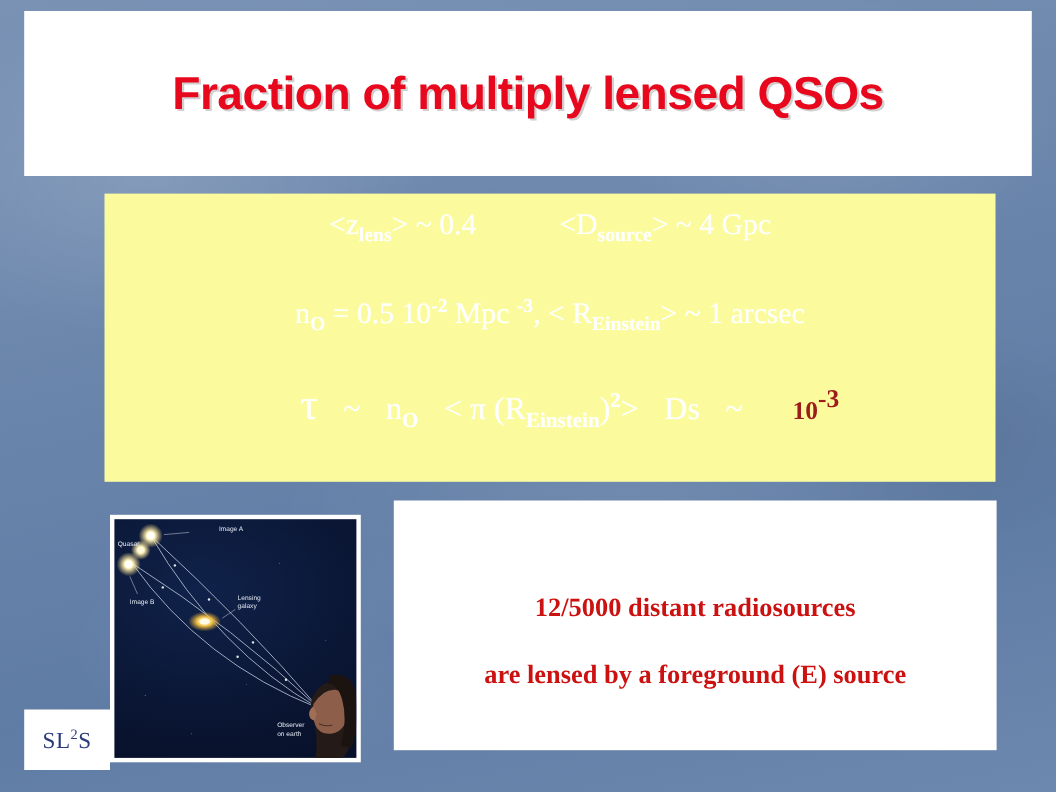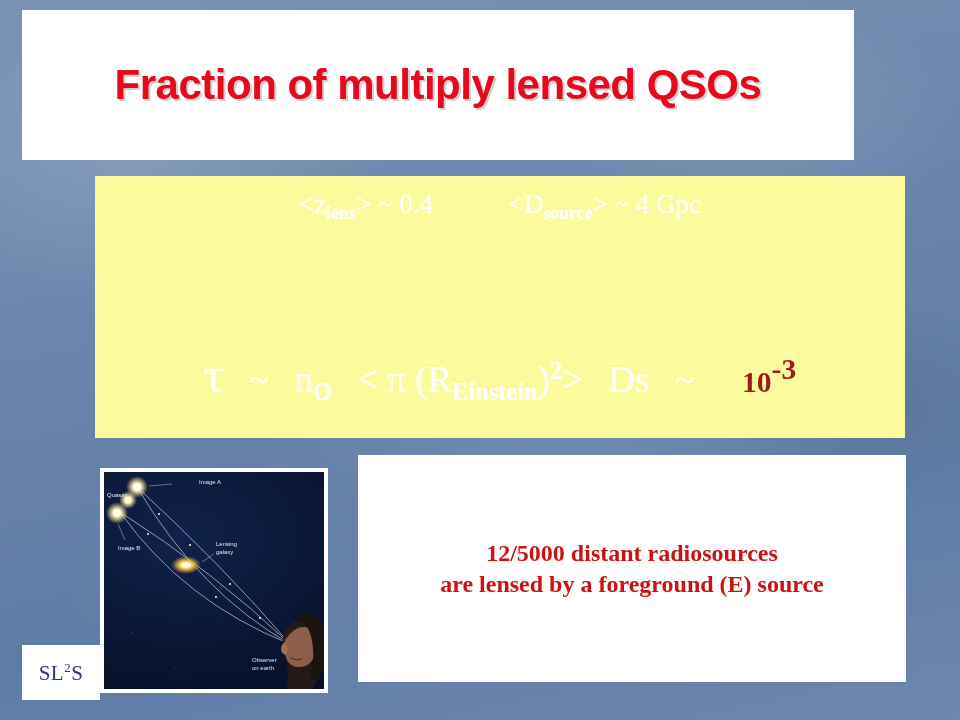--- a/index.html
+++ b/index.html
@@ -28,21 +28,21 @@
       radial-gradient(ellipse 260px 160px at 90% 55%, rgba(0,0,0,0.07), rgba(0,0,0,0) 62%),
       radial-gradient(ellipse 340px 200px at 40% 40%, rgba(0,0,0,0.06), rgba(0,0,0,0) 66%),
       linear-gradient(168deg, #7a93b5 0%, #6a85ab 40%, #5f7ca5 72%, #6d88ae 100%);
   }
 
   
   #title-box {
     position: absolute;
     left: 22px;
     top: 10px;
-    width: 832px;
+    width: 916px;
     height: 150px;
     background: #ffffff;
     display: flex;
     flex-direction: column;
     align-items: center;
     justify-content: center;
   }
   .title-line {
     font-family: "Liberation Sans", sans-serif;
     font-weight: bold;
@@ -71,21 +71,21 @@
     width: 100%;
     text-align: center;
     color: #ffffff;
     font-family: "Liberation Serif", serif;
     white-space: nowrap;
     text-shadow: 0 0 1px rgba(255,255,255,0.6);
   }
   #formula-line-1 { top: 13px;  font-size: 27px; }
   #formula-line-2 { top: 92px;  font-size: 27px; }
   #formula-line-3 { top: 126px; font-size: 27px; }
-  #formula-line-4 { top: 170px; font-size: 37px; }
+  #formula-line-4 { top: 170px; font-size: 29px; margin-left: 18px; }
 
   .sub { font-size: 0.66em; vertical-align: sub; font-weight: bold; }
   .sup { font-size: 0.66em; vertical-align: super; font-weight: bold; }
   .tau-glyph { font-size: 1.35em; }
   .gap-sm { display: inline-block; width: 16px; }
   .gap-md { display: inline-block; width: 38px; }
   .gap-lg { display: inline-block; width: 62px; }
   .red-val {
     color: #9e1b1b;
     font-weight: bold;
@@ -135,20 +135,21 @@
     justify-content: center;
   }
   .statement-line {
     font-family: "Liberation Serif", serif;
     font-weight: bold;
     color: #cc1111;
     font-size: 24px;
     line-height: 1.28;
     white-space: nowrap;
     text-align: left;
+    margin-top: 30px;
   }
 
   
   #logo-box {
     position: absolute;
     left: 22px;
     top: 645px;
     width: 78px;
     height: 55px;
     background: #ffffff;
@@ -186,20 +187,23 @@
   </div>
 
   <div id="formula-box">
 
     <div class="formula-line" id="formula-line-1">
       <span>&lt;z</span><span class="sub">lens</span><span>&gt; ~  0.4</span>
       <span class="gap-lg"></span>
       <span>&lt;D</span><span class="sub">source</span><span>&gt; ~ 4 Gpc</span>
     </div>
 
+    <div class="formula-line" id="formula-line-2">
+      <span>n</span><span class="sub">O</span><span> = 0.5  10</span><span class="sup">-2</span><span> Mpc </span><span class="sup">-3</span><span>,   &lt; R</span><span class="sub">Einstein</span><span>&gt; ~ 1 arcsec</span>
+    </div>
 
 
     <div class="formula-line" id="formula-line-4">
       <span class="tau-glyph">τ</span>
       <span class="gap-sm"></span><span>~</span>
       <span class="gap-sm"></span><span>n</span><span class="sub">O</span>
       <span class="gap-sm"></span><span>&lt; π (R</span><span class="sub">Einstein</span><span>)</span><span class="sup">2</span><span>&gt; </span>
       <span class="gap-sm"></span><span>Ds</span>
       <span class="gap-sm"></span><span>~</span>
       <span class="gap-md"></span><span class="red-val">10</span><span class="red-val sup">-3</span>

